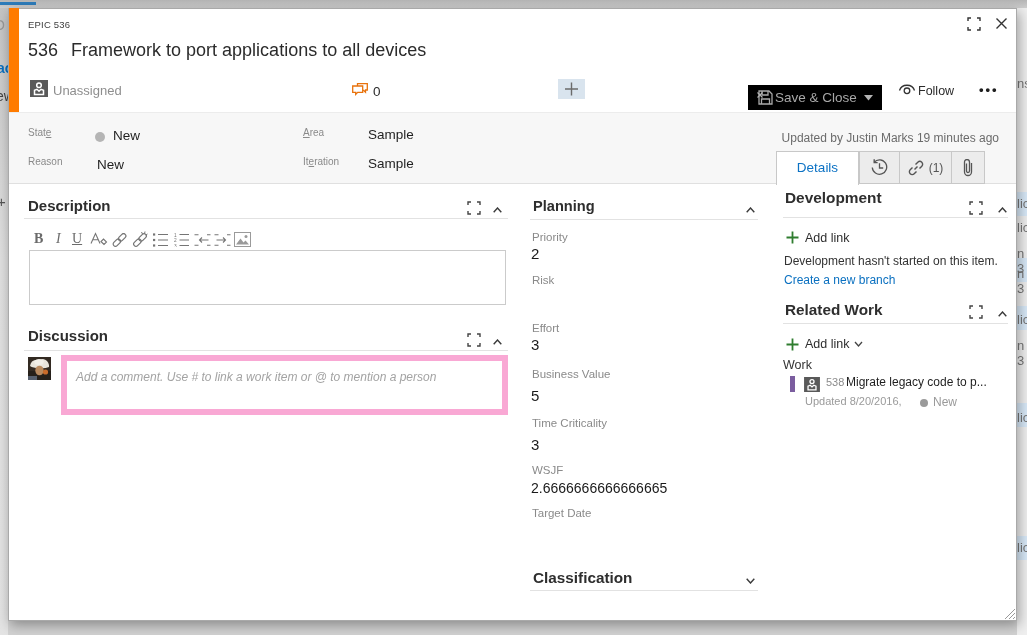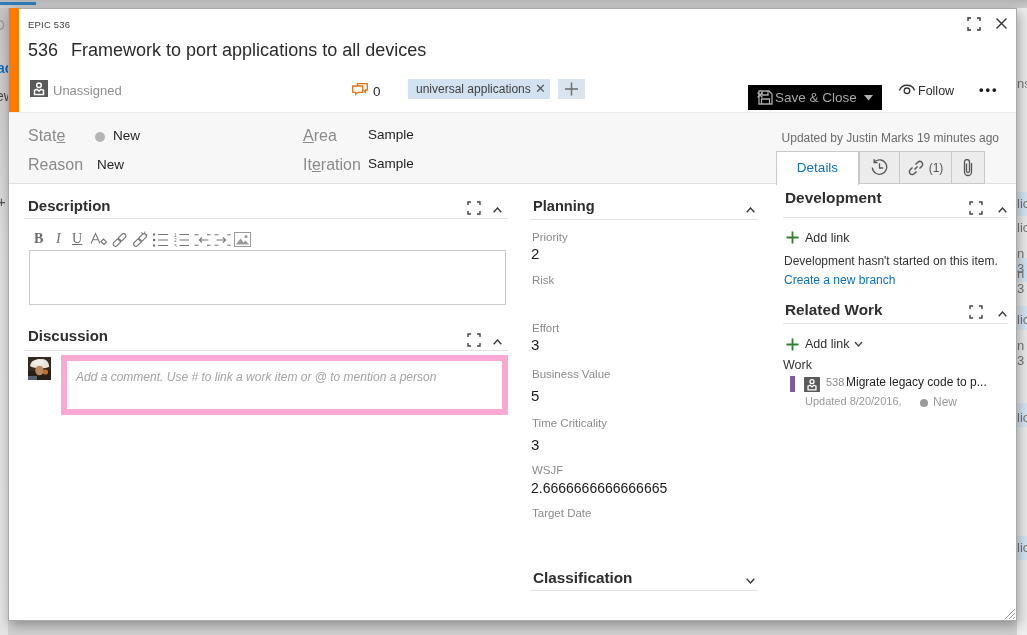--- a/index.html
+++ b/index.html
@@ -20,21 +20,21 @@
 .title .num { margin-right:13px; }
 #unassigned { left:44px; top:74px; font-size:13px; color:#8e8e8e; }
 #cmt0 { left:364px; top:75px; font-size:13.5px; color:#2b2b2b; }
 #tagpill { left:399px; top:70px; width:142px; height:20px; background:#d2e2f1; font-size:12px; color:#404040; line-height:20px; padding-left:8px; white-space:nowrap; }
 #plusbtn { left:549px; top:70px; width:27px; height:20px; background:#d9e4ee; }
 #savebtn { left:739px; top:76px; width:134px; height:25px; background:#000000; color:#a8a8a8; font-size:13.5px; line-height:25px; }
 #follow { left:909px; top:75px; font-size:12.5px; color:#2b2b2b; }
 #ellipsis { left:970px; top:73px; font-size:13px; color:#1f1f1f; letter-spacing:2px; font-weight:bold; }
 
 #strip { left:0; top:103px; width:1007px; height:72px; background:#f7f7f7; border-top:1px solid #ececec; border-bottom:1px solid #e0e0e0; }
-.flabel { font-size:16px; color:#8a8a8a; }
+.flabel { font-size:10px; color:#8a8a8a; }
 .fval { font-size:13.5px; color:#1f1f1f; }
 #updated { right:17px; top:122px; font-size:12px; color:#6b6b6b; }
 
 .tab { top:142px; height:33px; background:#ececec; border:1px solid #c8c8c8; }
 #tabdetails { left:767px; width:83px; background:#ffffff; border-bottom:none; height:34px; z-index:3; text-align:center; color:#0c72c4; font-size:13.5px; line-height:31px; }
 #tabhist { left:850px; width:41px; }
 #tablink { left:890px; width:53px; }
 #tabclip { left:942px; width:34px; }
 .tabicon { display:flex; align-items:center; justify-content:center; height:100%; color:#555; font-size:12px; }
 
@@ -101,21 +101,20 @@
       <rect width="18" height="17" fill="#595959"></rect>
       <circle cx="9" cy="5.2" r="2.3" fill="none" stroke="#fff" stroke-width="1.5"></circle>
       <path d="M4.5 14.5 V10.3 L7 9.3 L9 11.2 L11 9.3 L13.5 10.3 V14.5 Z" fill="none" stroke="#fff" stroke-width="1.5"></path>
     </svg>
     <div class="abs" id="unassigned">Unassigned</div>
     <svg class="abs" style="left:343px;top:74px;" width="16" height="15" viewBox="0 0 16 15" fill="none" stroke="#e8720c" stroke-width="1.3">
       <path d="M5.5 3 V0.7 H15.3 V7 H13.5 V9.3 L11.2 7"></path>
       <path d="M0.7 3 H10.7 V9.3 H5.7 L3.7 11.4 V9.3 H0.7 Z"></path>
     </svg>
     <div class="abs" id="cmt0">0</div>
-    <div class="abs" id="tagpill">universal applications<span style="position:absolute;right:4px;top:0;color:#555;font-size:13px;">✕</span></div>
     <div class="abs" id="plusbtn">
       <svg width="27" height="20" viewBox="0 0 27 20" stroke="#6b6b6b" stroke-width="1.4">
           <path d="M13.5 3.5 V16.5 M7 10 H20"></path>
         </svg>
     </div>
     <div class="abs" id="savebtn">
       <svg class="abs" style="left:9px;top:5px;" width="16" height="15" viewBox="0 0 16 15" fill="none" stroke="#aaa" stroke-width="1.3">
         <path d="M2 1 H12 L15 4 V14 H2 Z M5 1 V5 H11 V1 M4.5 14 V9 H12.5 V14"></path>
         <path d="M0.5 2.5 L5.5 7.5 M5.5 2.5 L0.5 7.5" stroke="#b5b5b5" stroke-width="1.2"></path>
       </svg>

